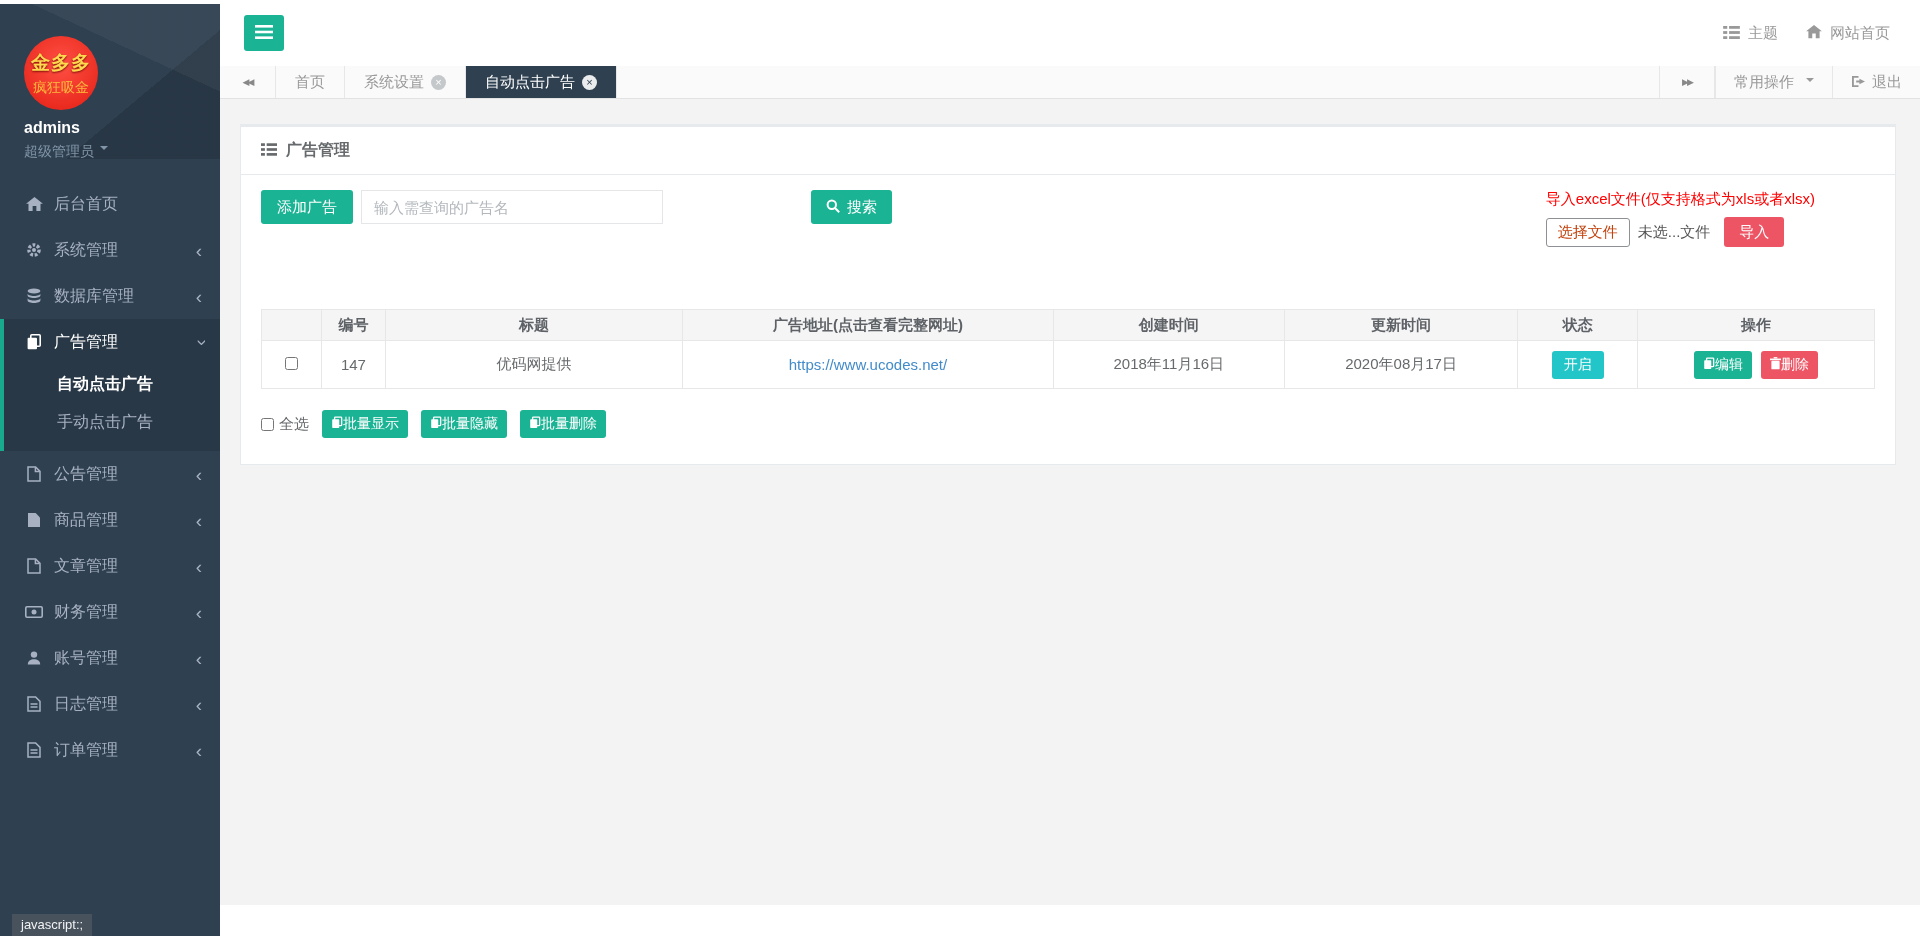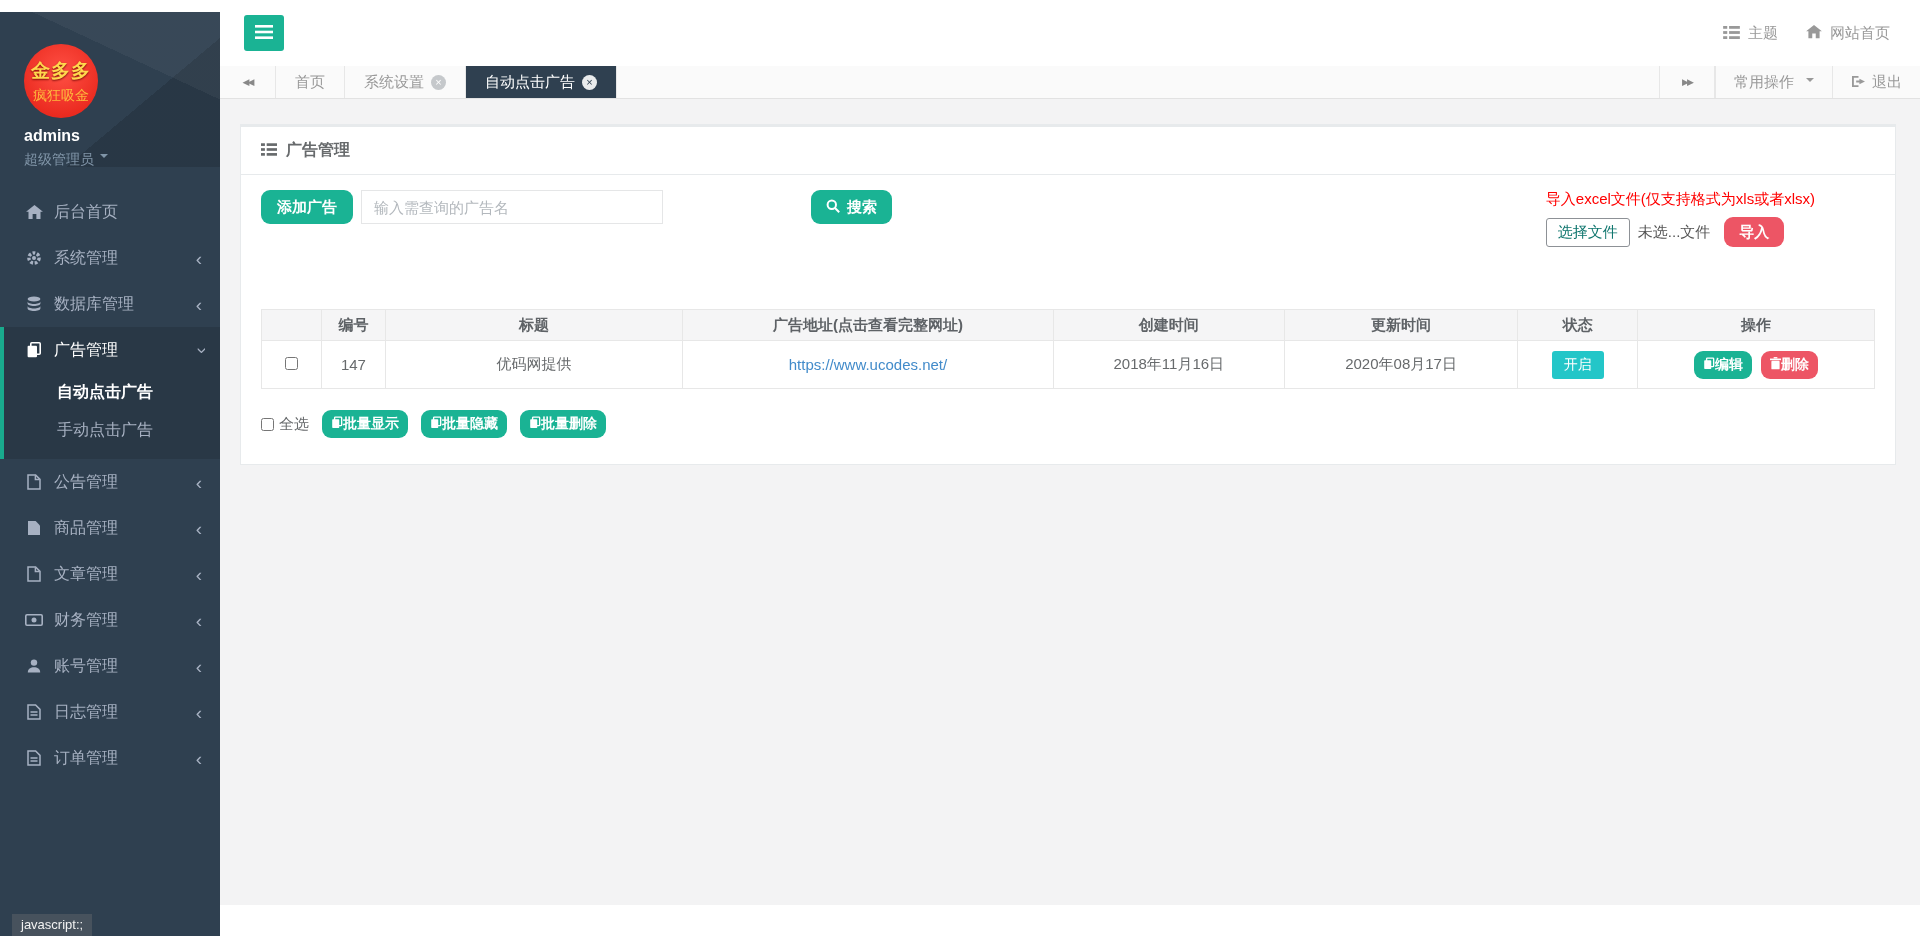--- a/index.html
+++ b/index.html
@@ -1,20 +1,20 @@
 <!DOCTYPE html>
 <html><head>
 <meta charset="utf-8">
 <style>
   * { box-sizing: border-box; margin: 0; padding: 0; }
   html,body { width:1920px; height:936px; overflow:hidden; }
   body { font-family:"Liberation Sans","DejaVu Sans",sans-serif; background:#fff; color:#676a6c; }
 
   
-  .sidebar { position:fixed; left:0; top:12px; bottom:0; width:220px; background:#2f4050; z-index:5; }
+  .sidebar { position:fixed; left:0; top:4px; bottom:0; width:220px; background:#2f4050; z-index:5; }
   .profile { height:155px; padding:32px 0 0 24px;
     background:
       linear-gradient(205deg, rgba(255,255,255,0.045) 0 34%, transparent 34%),
       linear-gradient(140deg, transparent 0 62%, rgba(0,0,0,0.14) 62%),
       #2f4050; }
   .logo-circle { width:74px; height:74px; border-radius:50%;
     background: radial-gradient(circle at 50% 38%, #ff5044 0%, #ea2a1f 75%);
     display:flex; flex-direction:column; align-items:center; justify-content:center; overflow:hidden; }
   .logo-main { color:#ffd84d; font-weight:bold; font-size:19px; letter-spacing:1px; text-shadow:0 1px 2px #7a0d08; }
   .logo-sub { color:#ffcf3f; font-size:14px; margin-top:3px; opacity:.85; }
@@ -49,31 +49,31 @@
   .tab.active .tab-close { background:#e9ebec; color:#2f4050; }
   .tab-spacer { flex:1; }
   .tab-op { display:flex; align-items:center; gap:6px; padding:0 18px; border-left:1px solid #e7e7e7; cursor:pointer; white-space:nowrap; }
 
   .content { background:#f3f3f4; min-height:806px; padding:25px 24px 0 20px; }
   .panel { background:#fff; border:1px solid #e7eaec; border-top:3px solid #e7eaec; }
   .panel-title { height:48px; display:flex; align-items:center; gap:9px; padding:0 20px; border-bottom:1px solid #e7eaec; color:#676a6c; font-size:16px; font-weight:bold; }
   .panel-body { padding:15px 20px 26px; }
 
   .toolbar-row { display:flex; align-items:flex-start; }
-  .btn { border:none; border-radius:9px; cursor:pointer; color:#fff; font-size:15px; font-family:inherit;font-weight:bold; }
+  .btn { border:none; border-radius:3px; cursor:pointer; color:#fff; font-size:15px; font-family:inherit; }
   .btn.green { background:#1ab394; }
   .btn.red { background:#ed5565; }
   .btn.add { height:34px; padding:0 16px; }
   .search-input { height:34px; width:302px; margin-left:8px; border:1px solid #e5e6e7; padding:0 12px; font-size:15px; color:#676a6c; outline:none; font-family:inherit; }
   .search-input::placeholder { color:#b3b8bd; }
   .btn.search { height:34px; padding:0 15px; margin-left:148px; display:flex; align-items:center; gap:7px; }
   .import-block { margin-left:auto; margin-right:60px; }
   .notice { color:#ff0000; font-size:15px; margin-bottom:8px; }
   .file-row { display:flex; align-items:center; }
-  .file-btn { border:1px solid #8d9196; background:#fff; border-radius:3px; padding:4px 11px; font-size:15px; color:#0f766e; cursor:pointer; }
+  .file-btn { border:1px solid #8d9196; background:#fff; border-radius:3px; padding:4px 11px; font-size:15px; color:#c2410c; cursor:pointer; }
   .file-status { color:#555; font-size:15px; margin-left:8px; }
   .btn.import { height:30px; padding:0 15px; margin-left:14px; }
 
   .ad-table { width:100%; border-collapse:collapse; margin-top:62px; table-layout:fixed; font-size:15px; color:#676a6c; }
   .ad-table th, .ad-table td { border:1px solid #e7e7e7; text-align:center; overflow:hidden; }
   .ad-table th { background:#f5f5f6; height:31px; font-weight:bold; color:#5e6266; }
   .ad-table td { height:48px; background:#fff; }
   .link { color:#428bca; text-decoration:none; }
   .badge-on { display:inline-block; background:#23c6c8; color:#fff; border-radius:3px; padding:5px 12px; font-size:14px; cursor:pointer; }
   .btn.mini { height:28px; padding:0 9px; font-size:14px; display:inline-flex; align-items:center; gap:0; }

